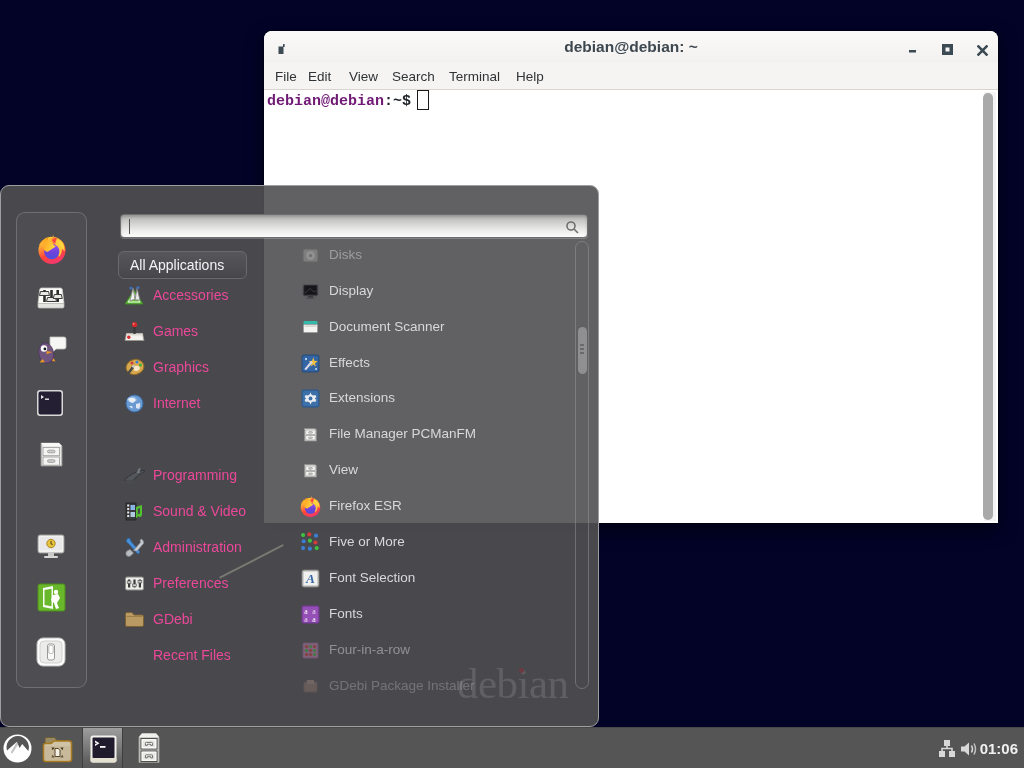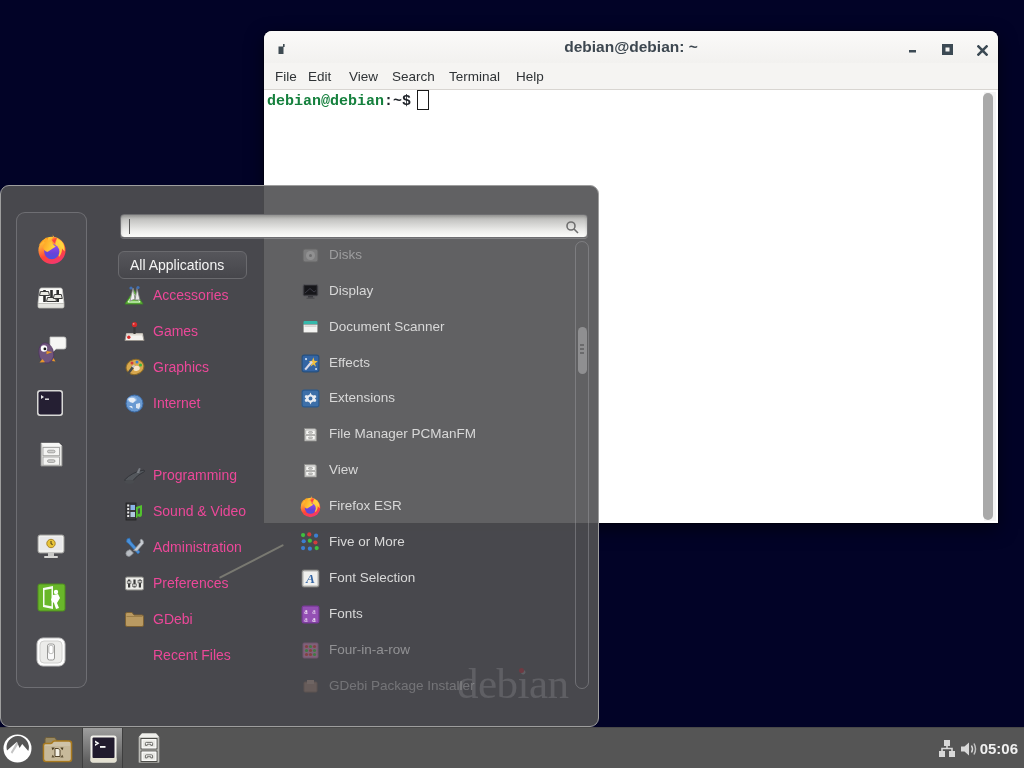--- a/index.html
+++ b/index.html
@@ -15,21 +15,21 @@
   #titlebar { left:0; top:0; width:734px; height:32px;
     background:linear-gradient(#fbfaf9,#f2f1ef);
     border-radius:8px 8px 0 0; }
   #title { width:100%; text-align:center; top:7px; font-size:15.5px; font-weight:bold; color:#3d4750; }
   #menubar { left:0; top:32px; width:734px; height:27px; background:#f5f4f2;
     border-bottom:1px solid #d8d5d1; font-size:13.5px; color:#2f3336; }
   #menubar span { position:absolute; top:6px; }
   #termbody { left:0; top:59px; width:734px; height:433px; background:#fff;
     font-family:"Liberation Mono", monospace; font-size:15px; font-weight:bold; }
   #prompt { left:3px; top:3px; white-space:pre; }
-  .green { color:#15803d; }
+  .green { color:#701a75; }
   .fg { color:#20242a; }
   #cursor { left:152.5px; top:0px; width:12.5px; height:20px; border:1.6px solid #1a1a1a; box-sizing:border-box; }
   #tscroll { right:2px; top:2px; width:12px; height:429px; background:#f4f4f4; }
   #tthumb { right:3px; top:1px; width:10px; height:427px; background:#a9a9a9; border-radius:5px; }
 
   
   #menu { left:0px; top:185px; width:599px; height:542px;
     background:rgba(80,80,82,0.9);
     border:1.5px solid #9e9e9e; border-radius:9px; }
   #sidebox { left:15px; top:26px; width:71px; height:476px;
@@ -484,14 +484,14 @@
     <rect x="5" y="0" width="6" height="6" fill="#d8d8d8"></rect>
     <rect x="0" y="11" width="6" height="6" fill="#d8d8d8"></rect>
     <rect x="10" y="11" width="6" height="6" fill="#d8d8d8"></rect>
     <path d="M8 6 L8 8.5 M3 11 L3 8.5 L13 8.5 L13 11" stroke="#d8d8d8" stroke-width="1.6" fill="none"></path>
   </svg>
   <svg class="abs" style="left:961px;top:13px" width="18" height="16" viewBox="0 0 18 16">
     <path d="M0 5.5 L3.5 5.5 L8 1.5 L8 14.5 L3.5 10.5 L0 10.5 Z" fill="#d8d8d8"></path>
     <path d="M10.5 4.5 Q12.5 8 10.5 11.5" stroke="#d8d8d8" stroke-width="1.5" fill="none"></path>
     <path d="M13 2.5 Q16 8 13 13.5" stroke="#c0c0c0" stroke-width="1.5" fill="none"></path>
   </svg>
-  <div class="abs" id="clock">05:06</div>
+  <div class="abs" id="clock">01:06</div>
 </div>
 
 </body></html>

